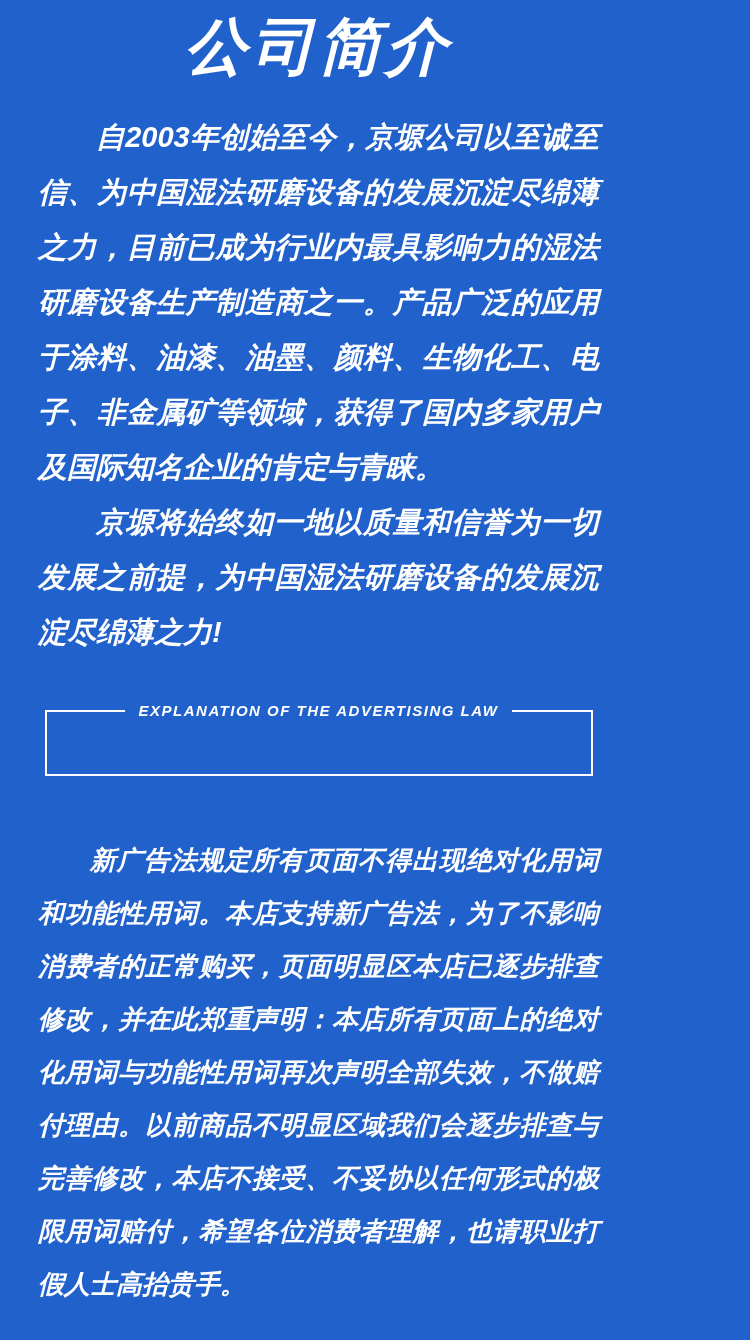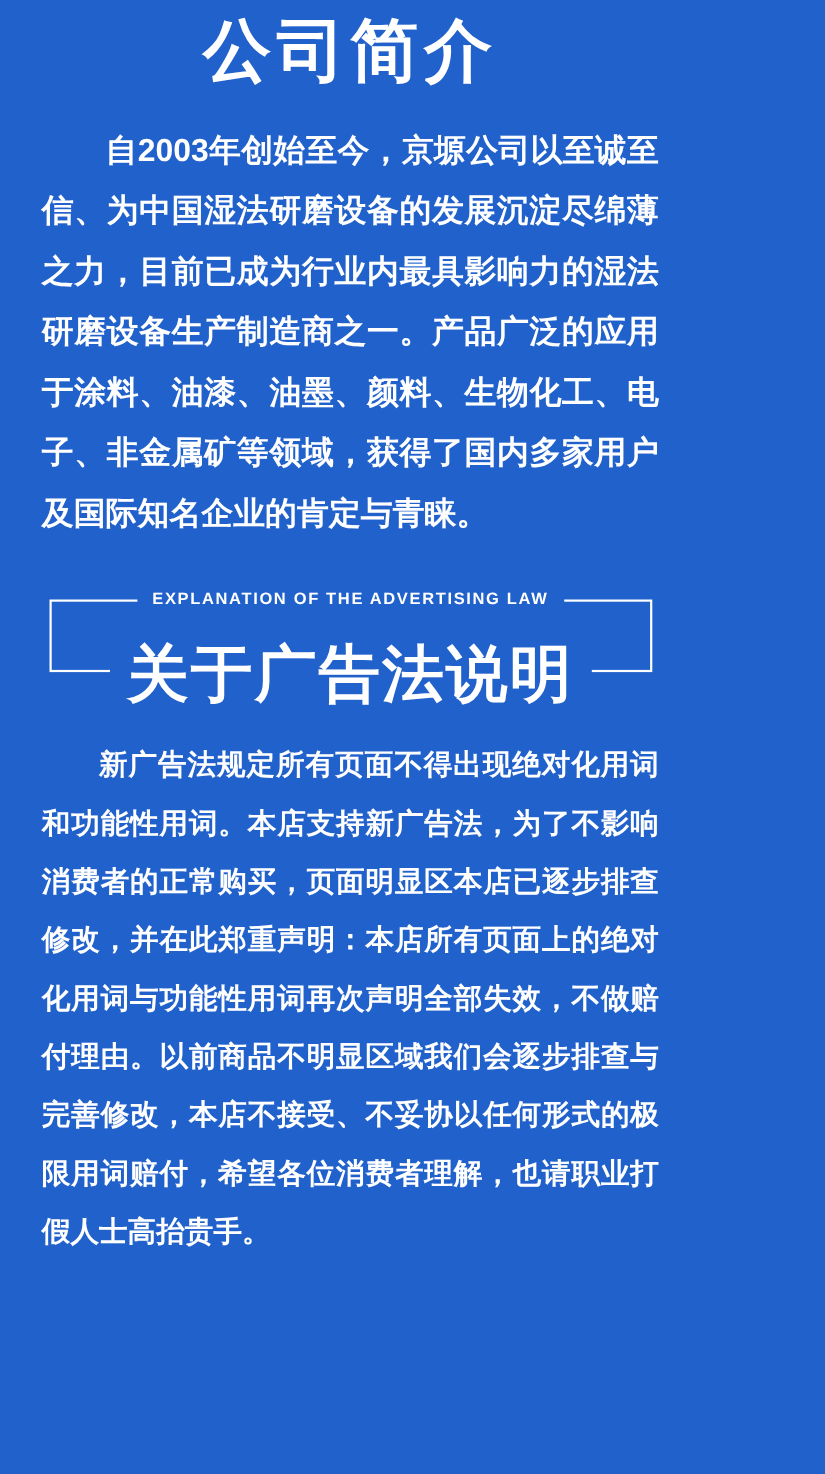--- a/index.html
+++ b/index.html
@@ -8,21 +8,21 @@
   }
   *{box-sizing:border-box;}
   html,body{margin:0;padding:0;}
   body{
     width:750px;height:1340px;
     background:var(--bg);
     color:var(--fg);
     font-family:"Liberation Sans","DejaVu Sans",sans-serif;
     overflow:hidden;
   }
-  .page{width:637px;height:1340px;position:relative;}
+  .page{width:637px;height:1340px;position:relative;font-style:italic;}
 
   
   .big-title{
     margin:0;
     padding-top:10px;
     text-align:center;
     font-size:62px;
     font-weight:900;
     letter-spacing:5px;
     line-height:1.2;
@@ -81,26 +81,26 @@
 </style>
 </head>
 <body>
 
 <div class="page">
 
   <section>
     <h1 class="big-title">公司简介</h1>
     <div class="body-text">
       <p>自2003年创始至今，京塬公司以至诚至信、为中国湿法研磨设备的发展沉淀尽绵薄之力，目前已成为行业内最具影响力的湿法研磨设备生产制造商之一。产品广泛的应用于涂料、油漆、油墨、颜料、生物化工、电子、非金属矿等领域，获得了国内多家用户及国际知名企业的肯定与青睐。</p>
+      <p>京塬将始终如一地以质量和信誉为一切发展之前提，为中国湿法研磨设备的发展沉淀尽绵薄之力!</p>
     </div>
   </section>
 
   <section class="adlaw">
     <div class="frame">
       <span class="eyebrow">EXPLANATION OF THE ADVERTISING LAW</span>
-      <h2 class="adlaw-title">关于广告法说明</h2>
     </div>
     <div class="body-text small">
       <p>新广告法规定所有页面不得出现绝对化用词和功能性用词。本店支持新广告法，为了不影响消费者的正常购买，页面明显区本店已逐步排查修改，并在此郑重声明：本店所有页面上的绝对化用词与功能性用词再次声明全部失效，不做赔付理由。以前商品不明显区域我们会逐步排查与完善修改，本店不接受、不妥协以任何形式的极限用词赔付，希望各位消费者理解，也请职业打假人士高抬贵手。</p>
     </div>
   </section>
 
 </div>
 
 </body></html>

